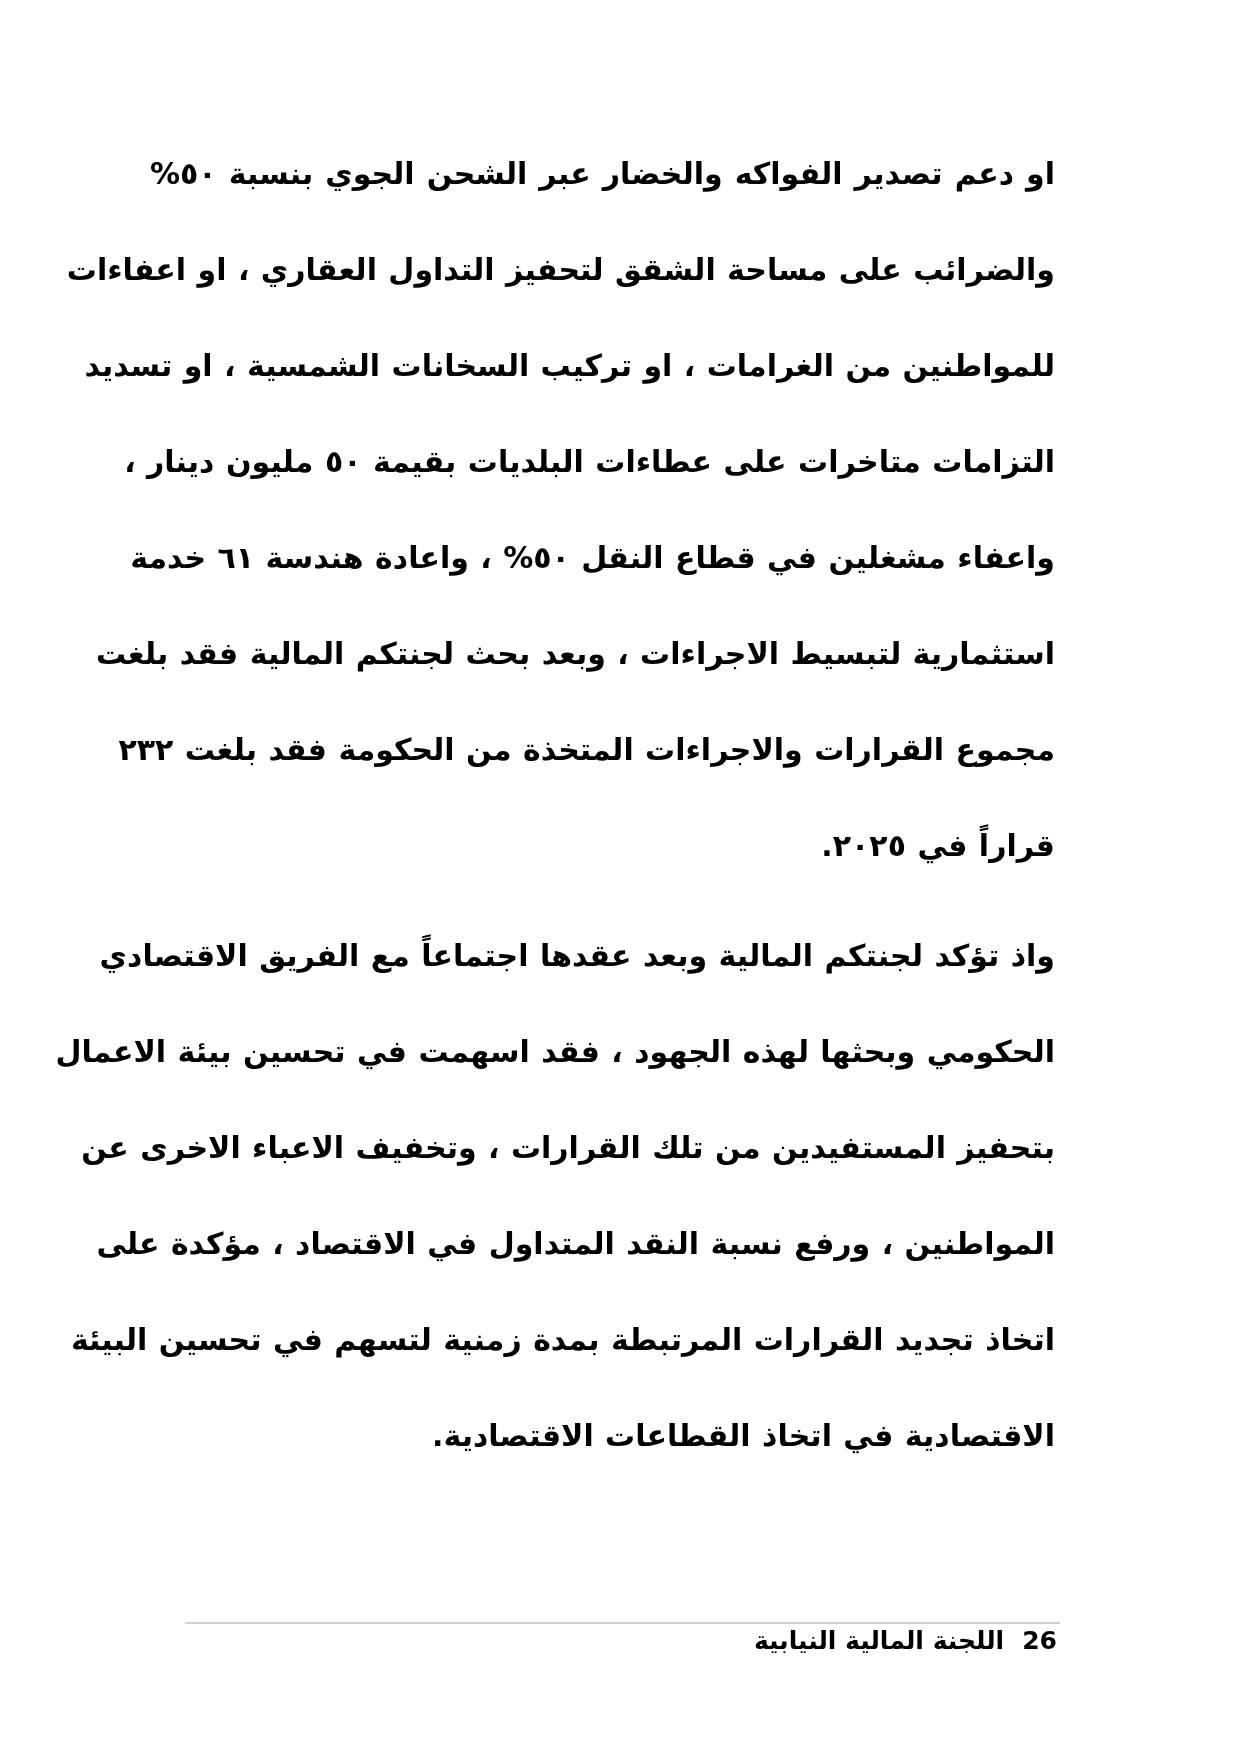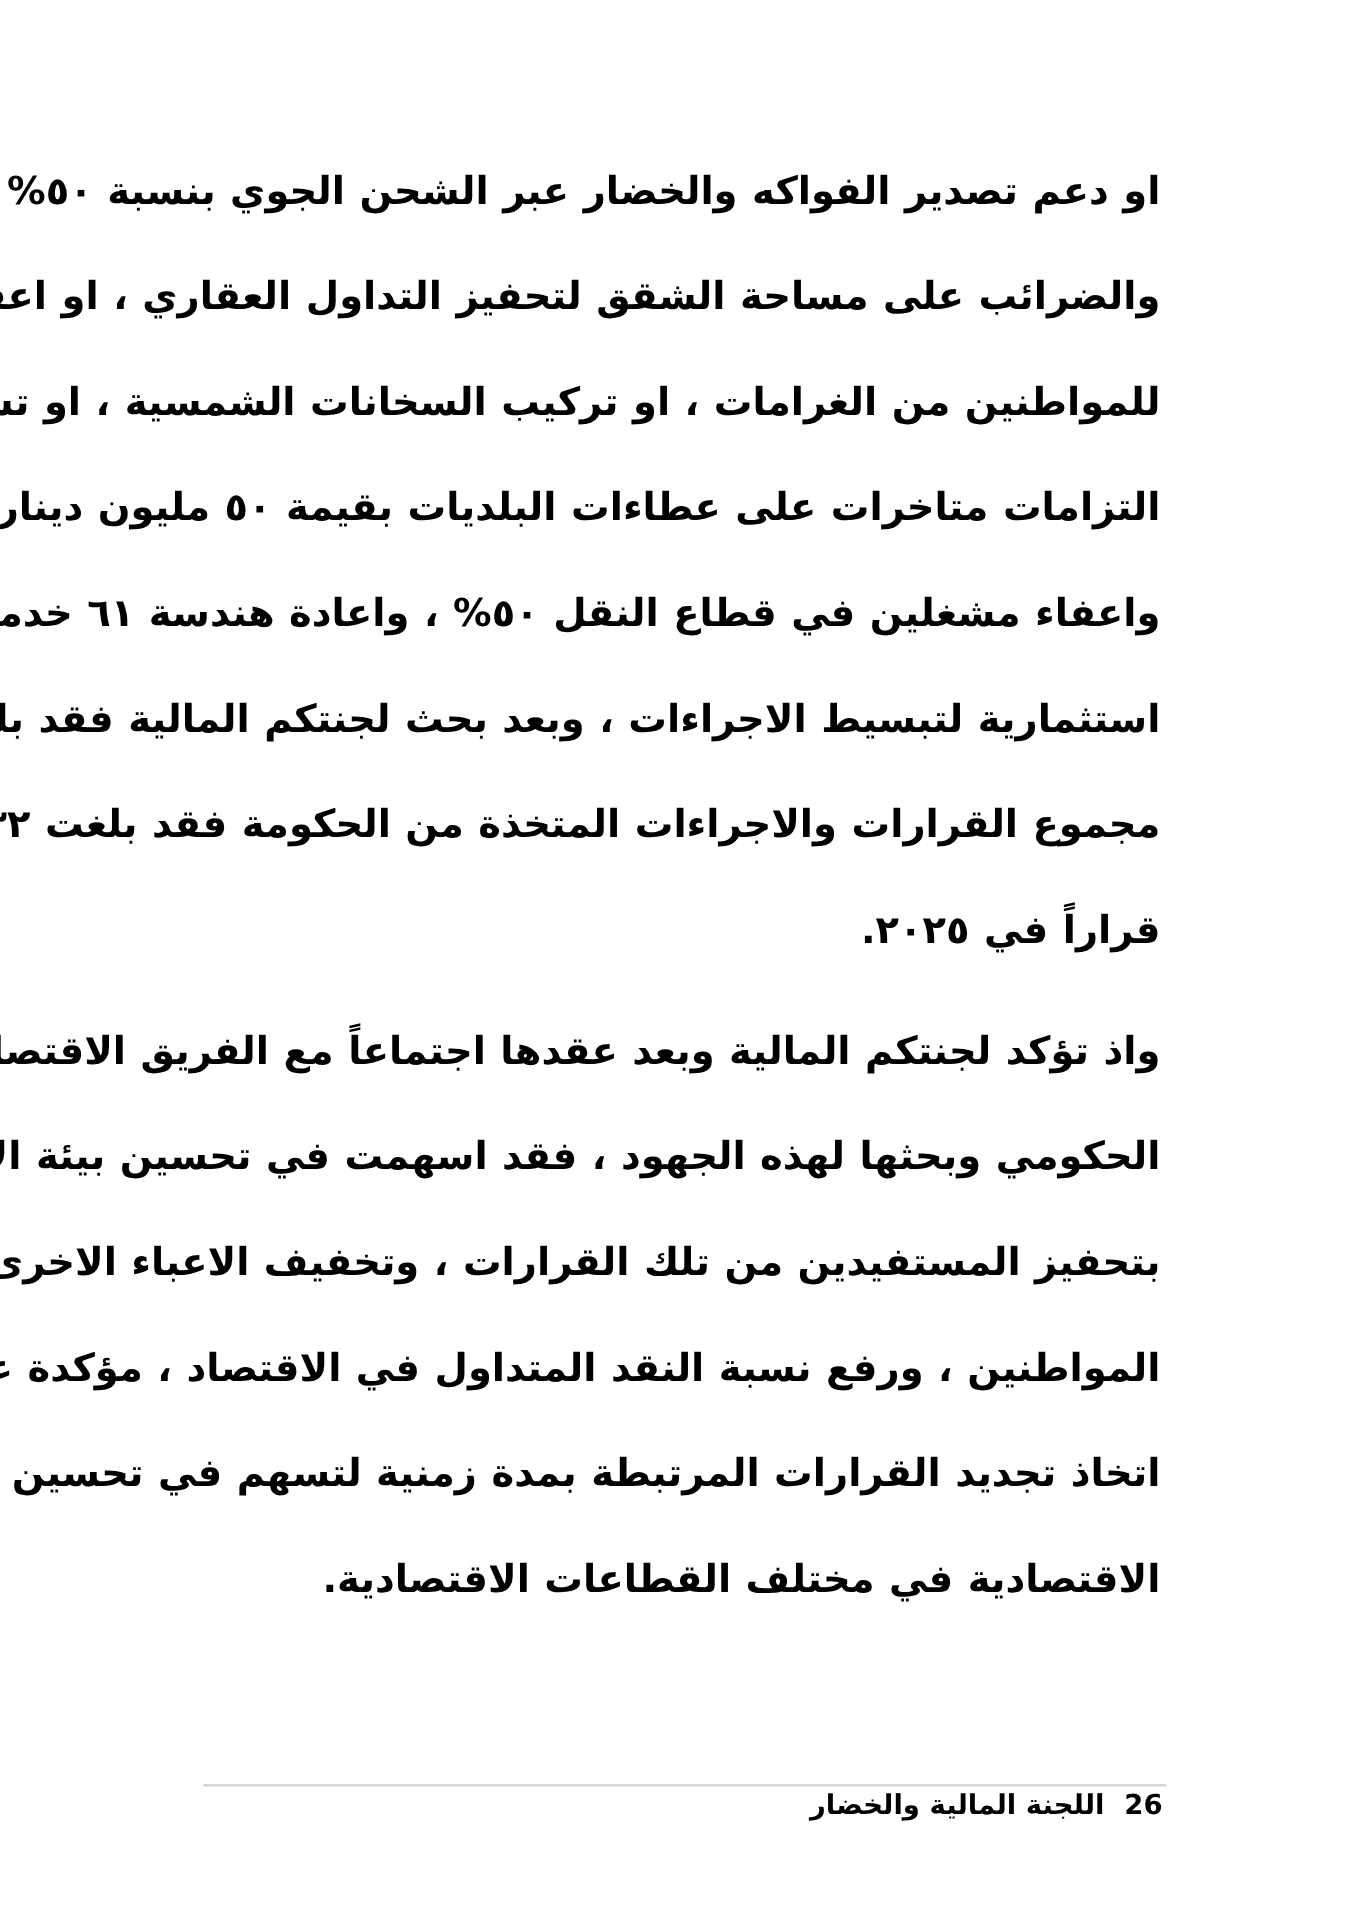--- a/index.html
+++ b/index.html
@@ -26,21 +26,21 @@
   .para {
     margin: 0;
     padding: 0;
   }
   .para + .para {
     margin-top: 14px;
   }
   .line {
     height: 96px;
     line-height: 96px;
-    font-size: 35px;
+    font-size: 30px;
     font-weight: 700;
     white-space: nowrap;
     text-align: justify;
     text-align-last: justify;
     word-spacing: 1px;
   }
   .line.para-end {
     text-align-last: right;
   }
   .footer-rule {
@@ -82,25 +82,25 @@
       <div class="line">مجموع القرارات والاجراءات المتخذة من الحكومة فقد بلغت ٢٣٢</div>
       <div class="line para-end">قراراً في ٢٠٢٥.</div>
     </section>
 
     <section class="para">
       <div class="line">واذ تؤكد لجنتكم المالية وبعد عقدها اجتماعاً مع الفريق الاقتصادي</div>
       <div class="line">الحكومي وبحثها لهذه الجهود ، فقد اسهمت في تحسين بيئة الاعمال</div>
       <div class="line">بتحفيز المستفيدين من تلك القرارات ، وتخفيف الاعباء الاخرى عن</div>
       <div class="line">المواطنين ، ورفع نسبة النقد المتداول في الاقتصاد ، مؤكدة على</div>
       <div class="line">اتخاذ تجديد القرارات المرتبطة بمدة زمنية لتسهم في تحسين البيئة</div>
-      <div class="line para-end">الاقتصادية في مختلف القطاعات الاقتصادية.</div>
+      <div class="line para-end">الاقتصادية في اتخاذ القطاعات الاقتصادية.</div>
     </section>
 
   </main>
 
   <footer>
     <div class="footer-rule"></div>
     <div class="footer-text">
-      <span class="page-num">26</span><span>اللجنة المالية والخضار</span>
+      <span class="page-num">26</span><span>اللجنة المالية النيابية</span>
     </div>
   </footer>
 
 </div>
 
 </body></html>

